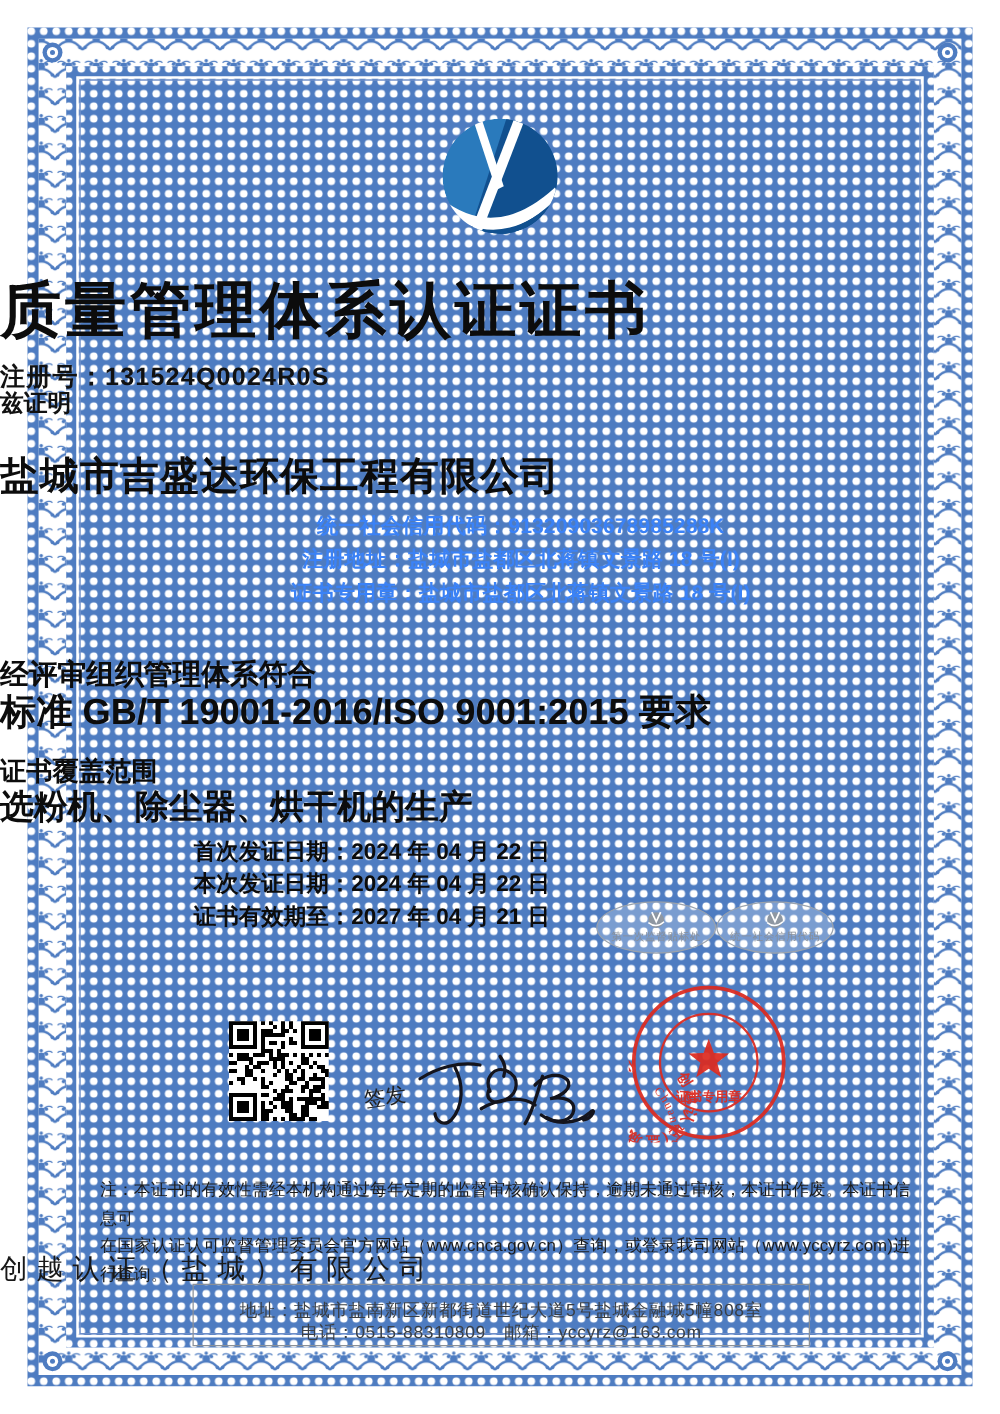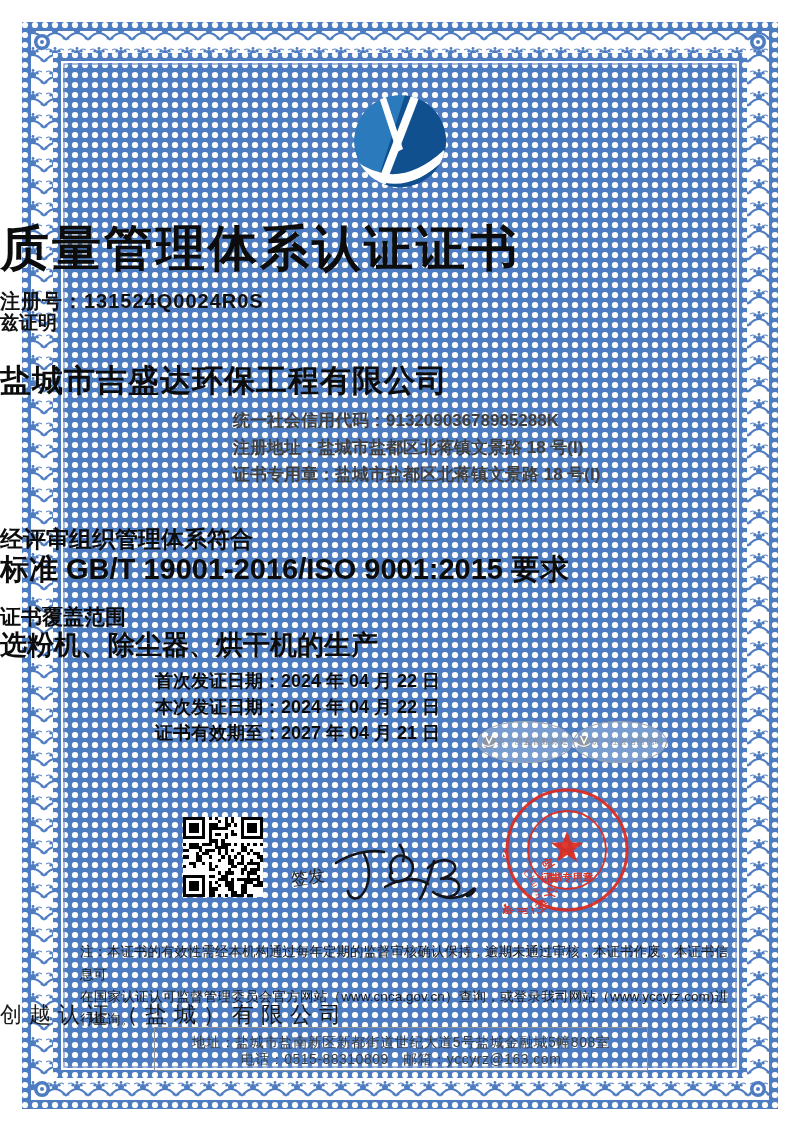--- a/index.html
+++ b/index.html
@@ -4,32 +4,32 @@
 <style>
   html,body{margin:0;padding:0;}
   body{width:800px;height:1131px;background:#ffffff;font-family:"Liberation Sans","DejaVu Sans",sans-serif;position:relative;overflow:hidden;}
   .page{position:absolute;inset:0;}
   .abs{position:absolute;}
   .ctr{left:0;width:640px;text-align:left;}
   .title{top:216px;font-size:49px;letter-spacing:3px;color:#0c0c0c;font-weight:bold;}
   .regno{top:288px;font-size:20px;color:#111;font-weight:bold;letter-spacing:1px;}
   .certify{top:310px;font-size:19px;color:#111;font-weight:bold;}
   .company{top:360px;font-size:31px;color:#0c0c0c;font-weight:bold;letter-spacing:1px;}
-  .infoblock{left:233px;top:407px;font-size:17px;color:#404040;font-weight:bold;line-height:27px;white-space:nowrap;}
+  .infoblock{left:233px;top:407px;font-size:17px;color:#3b82f6;font-weight:bold;line-height:27px;white-space:nowrap;text-align:center;}
   .conformity{top:524px;font-size:23px;color:#0c0c0c;font-weight:bold;}
   .standard{top:550px;font-size:29px;color:#0c0c0c;font-weight:bold;}
   .scopelabel{top:603px;font-size:21px;color:#0c0c0c;font-weight:bold;}
   .scopeval{top:627px;font-size:27px;color:#0c0c0c;font-weight:bold;}
   .dates{left:155px;top:668px;font-size:18px;color:#0c0c0c;font-weight:bold;line-height:26px;white-space:nowrap;}
-  .oval{border:1.5px solid #9aa2ac;border-radius:50%;display:flex;flex-direction:row;align-items:center;justify-content:center;gap:1px;background:rgba(255,255,255,0.25);}
+  .oval{border:1.5px solid #9aa2ac;border-radius:50%;display:flex;flex-direction:column;align-items:center;justify-content:center;gap:1px;background:rgba(255,255,255,0.25);}
   .oval .lbl{font-size:8.5px;color:#878e98;white-space:nowrap;letter-spacing:0.5px;}
   .signlabel{left:291px;top:866px;font-size:17px;color:#222;transform:rotate(-8deg);font-weight:500;}
   .note{left:80px;top:941px;width:648px;font-size:13.5px;color:#1c1c1c;line-height:22.5px;text-align:justify;}
   .issuer{top:1000px;font-size:22px;color:#181818;letter-spacing:7px;font-weight:500;}
-  .infobox{left:154px;top:1027px;width:492px;border:1.5px solid #8a9098;text-align:center;padding:6px 0 3px 0;}
+  .infobox{left:154px;top:1027px;width:492px;border:1.5px solid #8a9098;text-align:center;padding:12px 0 3px 0;}
   .infobox div{font-size:14px;color:#3a3f45;font-weight:500;line-height:16.5px;letter-spacing:0.5px;}
 </style>
 </head>
 <body>
 
 <div class="page">
 
   <svg class="abs" width="800" height="1131" viewBox="0 0 800 1131" style="left:0;top:0;">
     <defs>
       <clipPath id="contentClip">

